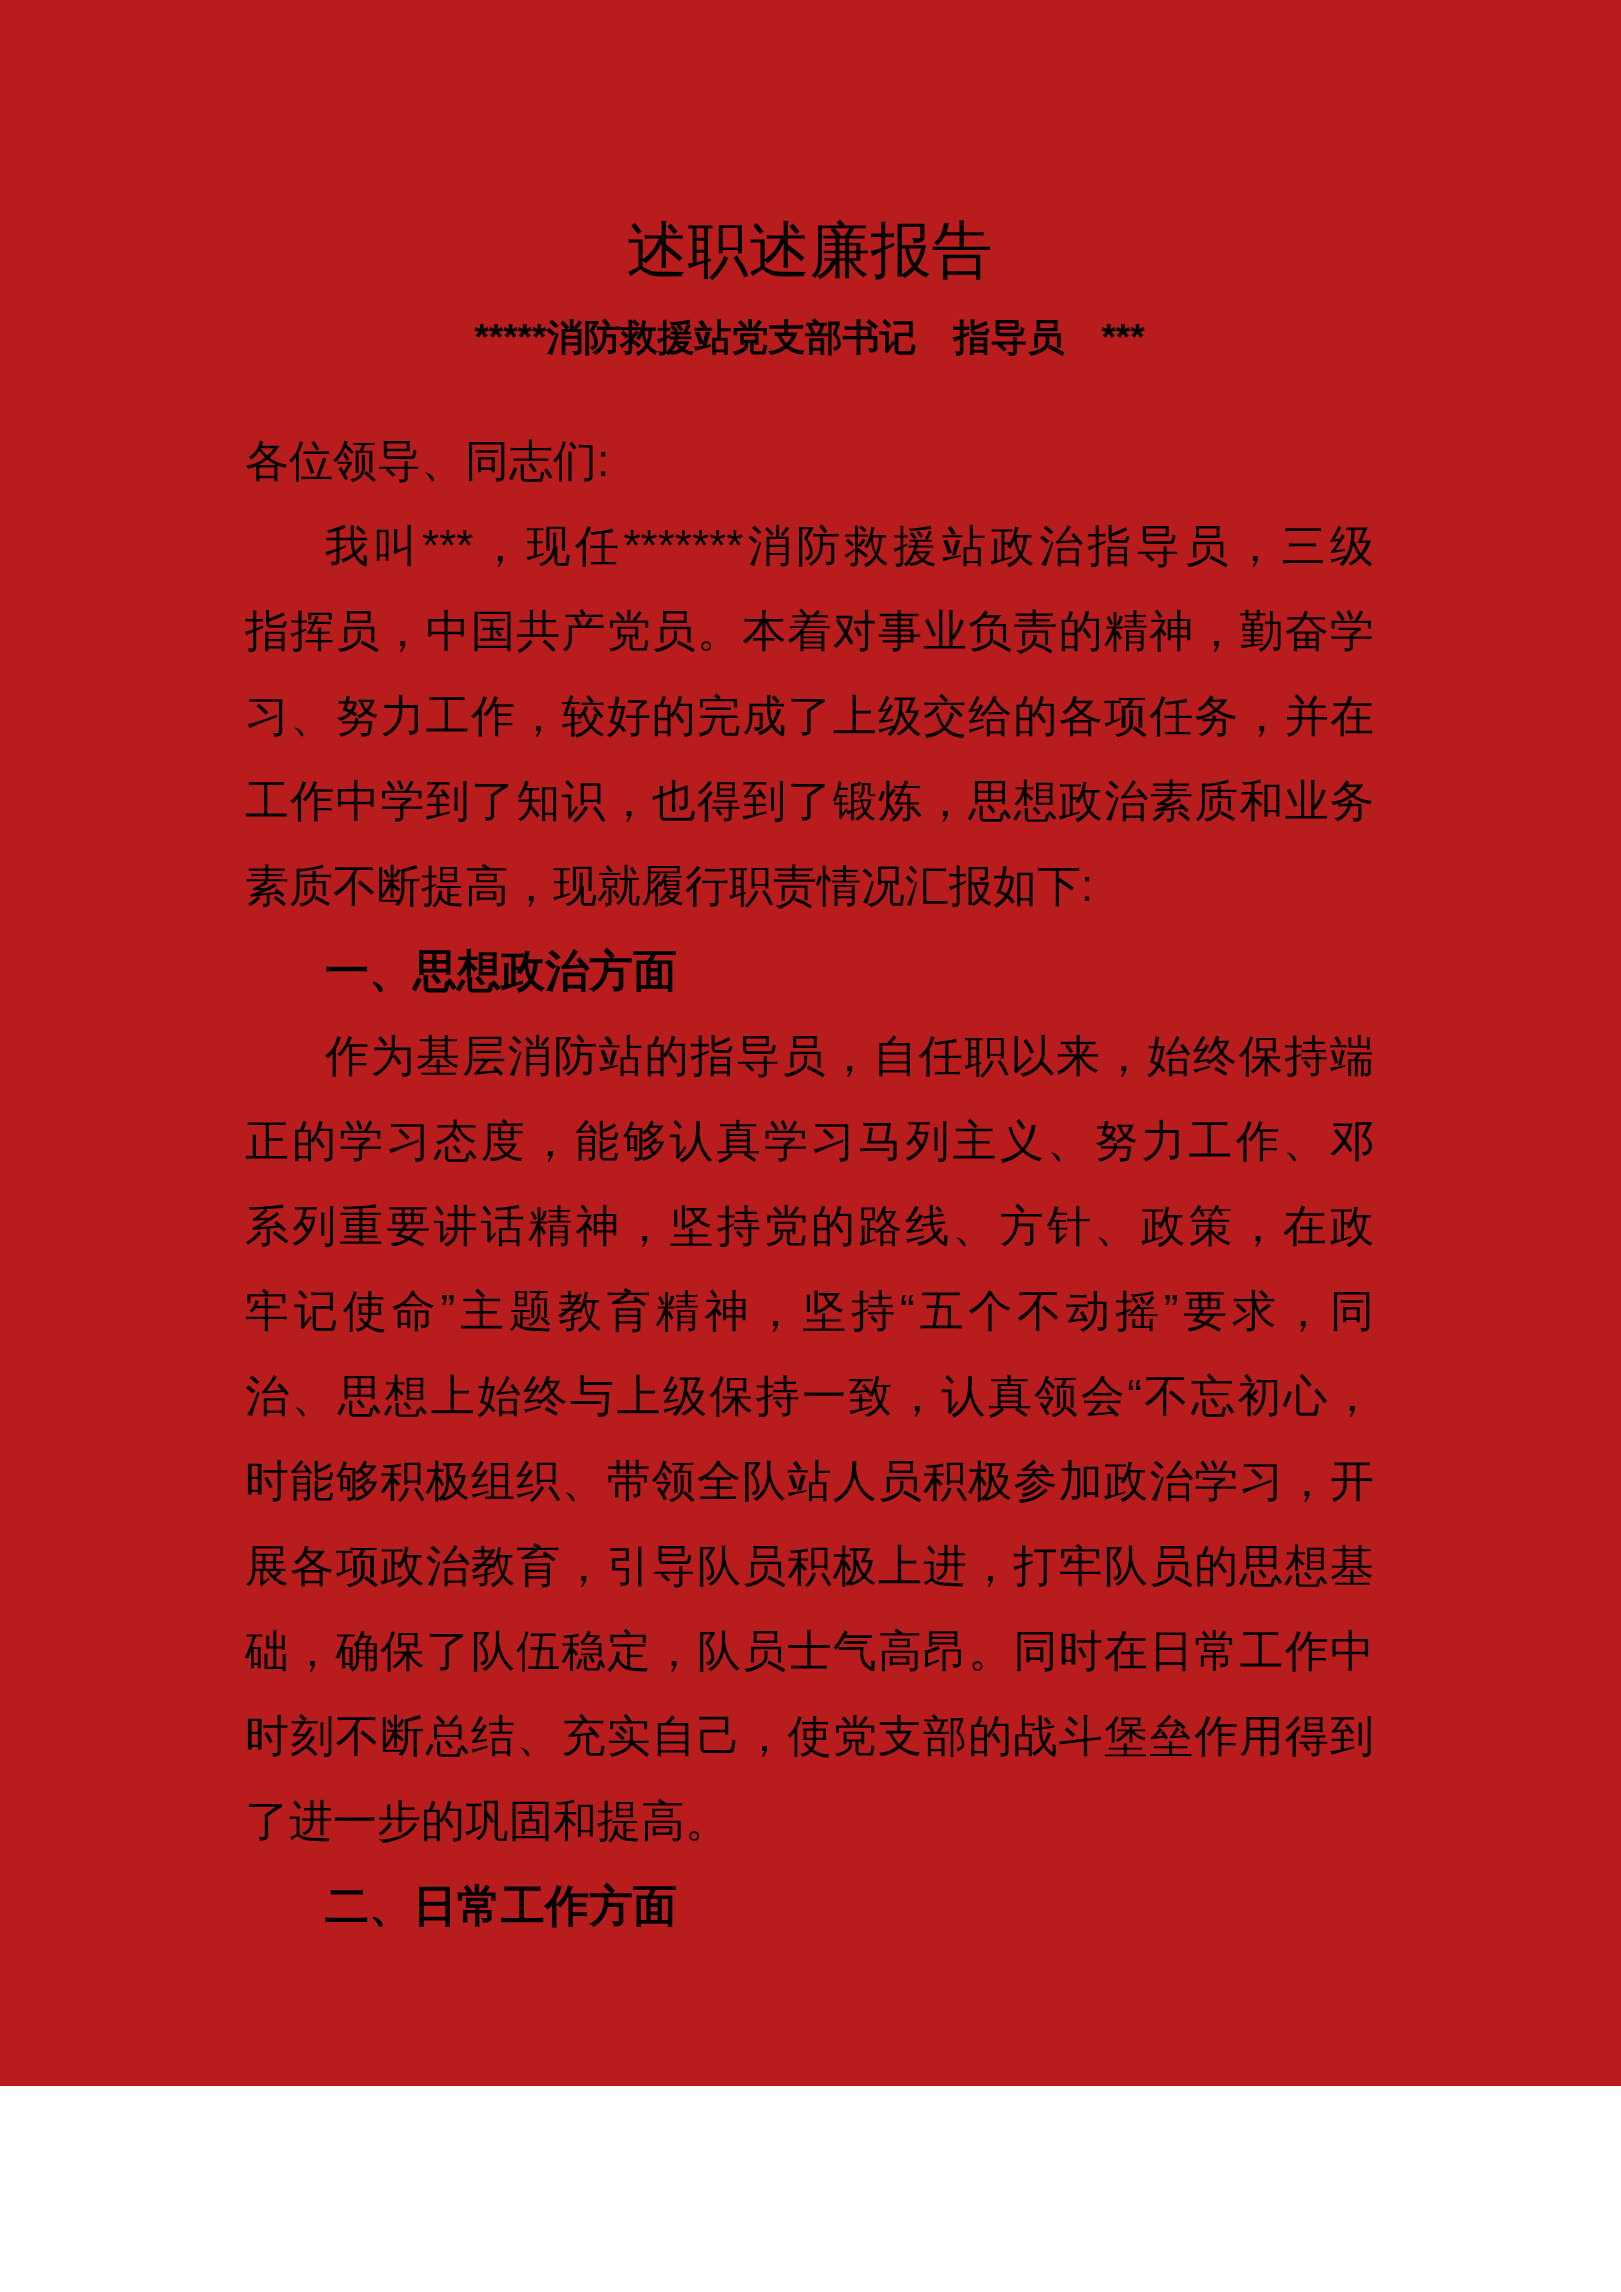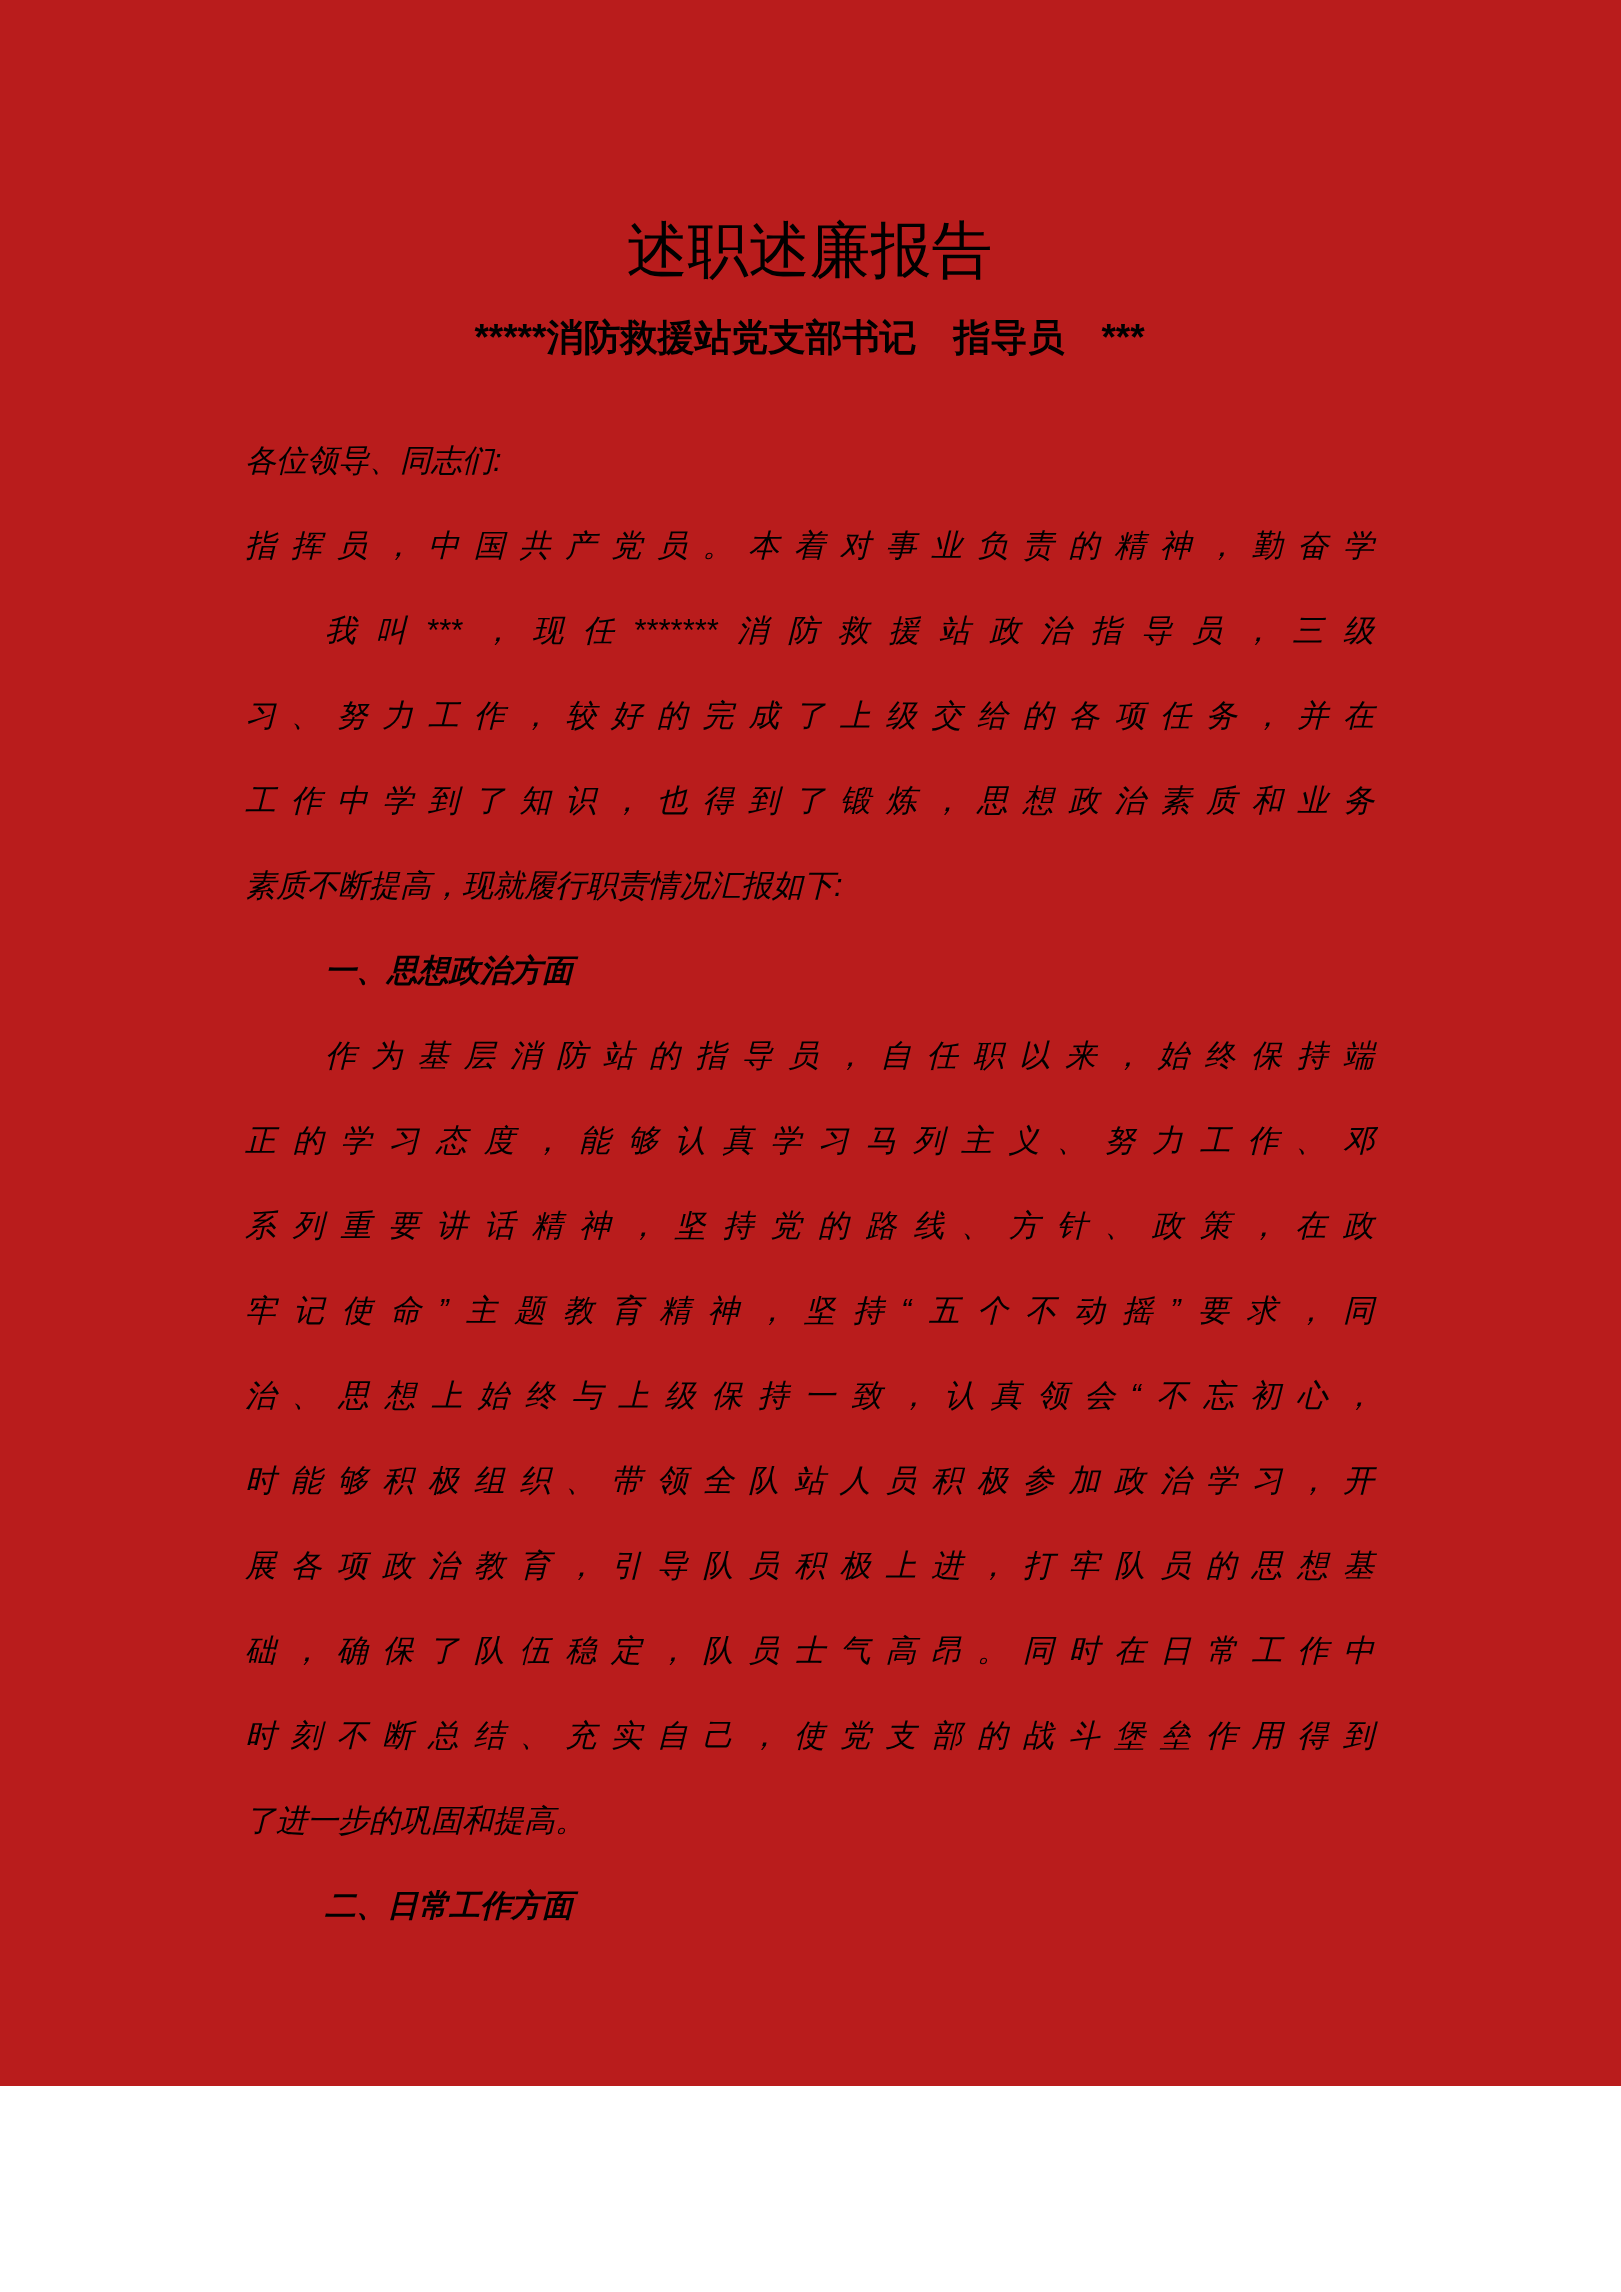--- a/index.html
+++ b/index.html
@@ -30,24 +30,23 @@
     font-size: 37px;
     line-height: 55px;
     font-weight: 700;
     text-align: center;
     white-space: pre;
   }
   .body-block {
     margin-top: 53px;
   }
   .ln {
-    font-size: 31px;
+    font-size: 44px;
     line-height: 85px;
     white-space: normal;
-    font-style: italic;
   }
   .full {
     text-align: justify;
     text-align-last: justify;
   }
   .ind {
     text-indent: 80px;
   }
   .bold {
     font-weight: 700;
@@ -59,23 +58,23 @@
 <div class="page">
 
   <div class="title">述职述廉报告</div>
 
   <div class="subtitle">*****消防救援站党支部书记　指导员　***</div>
 
   <div class="body-block">
 
     <div class="ln">各位领导、同志们:</div>
 
+    <div class="ln ind full">我叫***，现任*******消防救援站政治指导员，三级</div>
+
     <div class="ln full">指挥员，中国共产党员。本着对事业负责的精神，勤奋学</div>
-
-    <div class="ln ind full">我叫***，现任*******消防救援站政治指导员，三级</div>
 
     <div class="ln full">习、努力工作，较好的完成了上级交给的各项任务，并在</div>
 
     <div class="ln full">工作中学到了知识，也得到了锻炼，思想政治素质和业务</div>
 
     <div class="ln">素质不断提高，现就履行职责情况汇报如下:</div>
 
     <div class="ln ind bold">一、思想政治方面</div>
 
     <div class="ln ind full">作为基层消防站的指导员，自任职以来，始终保持端</div>

